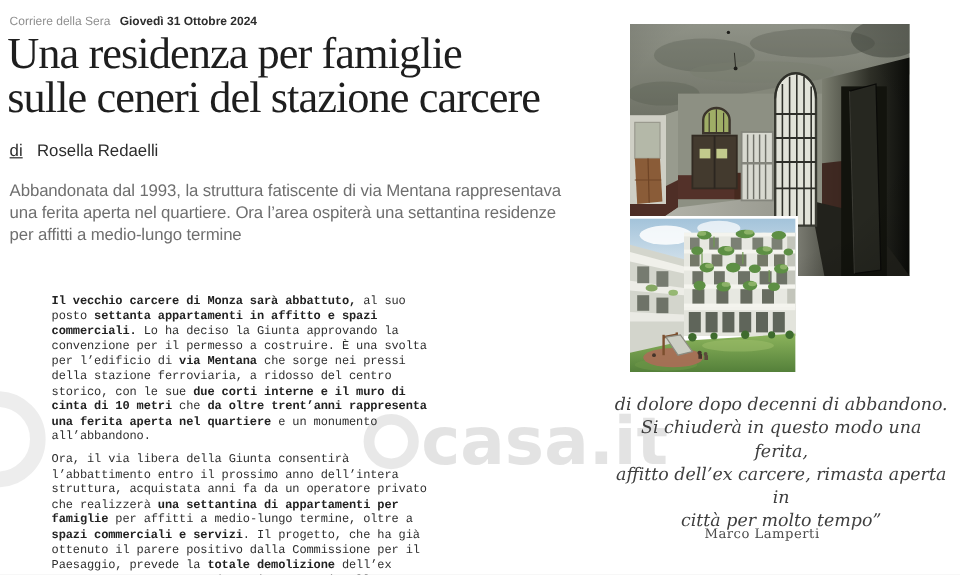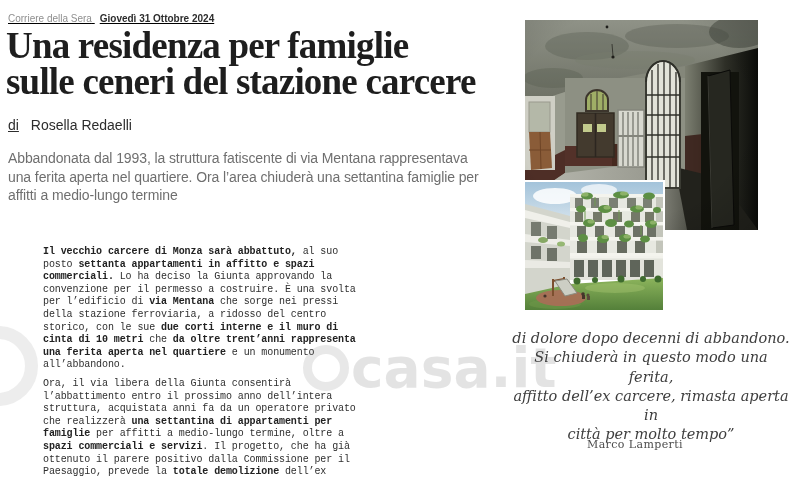--- a/index.html
+++ b/index.html
@@ -3,28 +3,28 @@
 <meta charset="utf-8">
 <style>
   * { margin:0; padding:0; box-sizing:border-box; }
   html,body { background:#e9e9e9; }
   body { font-family:"Liberation Sans", sans-serif; }
   .page {
     position:relative; width:800px; height:479px; background:#ffffff;
     overflow:hidden; margin:0 auto;
   }
   
-  .meta { position:absolute; left:8px; top:13px; font-size:10px; letter-spacing:0; z-index:2;text-decoration:underline; }
+  .meta { position:absolute; left:8px; top:13px; font-size:10px; letter-spacing:0; z-index:2; }
   .meta .pub { color:#8f8f8f; }
   .meta .date { color:#2d2d2d; font-weight:bold; margin-left:5px; }
 
   
   .headline {
     position:absolute; left:6px; top:28px; z-index:2;
-    font-family:"Liberation Serif", serif; font-weight:bold;
+    font-family:"Liberation Serif", serif; font-weight:normal;
     font-size:37px; line-height:36px; color:#1e1e1e; letter-spacing:-0.8px;
   }
 
   
   .byline { position:absolute; left:8px; top:117px; font-size:14px; color:#2d2d2d; z-index:2; }
   .byline .prefix { margin-right:8px;text-decoration:underline; }
 
   
   .standfirst {
     position:absolute; left:8px; top:149px; width:478px; z-index:2;
@@ -95,21 +95,21 @@
   <h1 class="headline">
     <div>Una residenza per famiglie</div>
     <div>sulle ceneri del stazione carcere</div>
   </h1>
 
   <div class="byline">
     <span class="prefix">di</span>
     <span class="author">Rosella Redaelli</span>
   </div>
 
-  <div class="standfirst">Abbandonata dal 1993, la struttura fatiscente di via Mentana rappresentava una ferita aperta nel quartiere. Ora l’area chiuderà una settantina famiglie per affitti a medio-lungo termine</div>
+  <div class="standfirst">Abbandonata dal 1993, la struttura fatiscente di via Mentana rappresentava una ferita aperta nel quartiere. Ora l’area ospiterà una settantina residenze per affitti a medio-lungo termine</div>
 
   <div class="article-body">
     <p><b>Il vecchio carcere di Monza sarà abbattuto,</b><span> al suo posto </span><b>settanta appartamenti in affitto e spazi commerciali.</b><span> Lo ha deciso la Giunta approvando la convenzione per il permesso a costruire. È una svolta per l’edificio di </span><b>via Mentana</b><span> che sorge nei pressi della stazione ferroviaria, a ridosso del centro storico, con le sue </span><b>due corti interne e il muro di cinta di 10 metri</b><span> che </span><b>da oltre trent’anni rappresenta una ferita aperta nel quartiere</b><span> e un monumento all’abbandono.</span></p>
     <p><span>Ora, il via libera della Giunta consentirà l’abbattimento entro il prossimo anno dell’intera struttura, acquistata anni fa da un operatore privato che realizzerà </span><b>una settantina di appartamenti per famiglie</b><span> per affitti a medio-lungo termine, oltre a </span><b>spazi commerciali e servizi</b><span>. Il progetto, che ha già ottenuto il parere positivo dalla Commissione per il Paesaggio, prevede la </span><b>totale demolizione</b><span> dell’ex carcere per poter procedere, in tre anni, alla realizzazione delle nuove residenze con inizio del cantiere dal prossimo anno.</span></p>
   </div>
 
   <div class="photo-prison">
     <svg viewBox="0 0 233 210" preserveAspectRatio="none">
       <defs>
         <linearGradient id="ceil" x1="0" y1="0" x2="0" y2="1">

